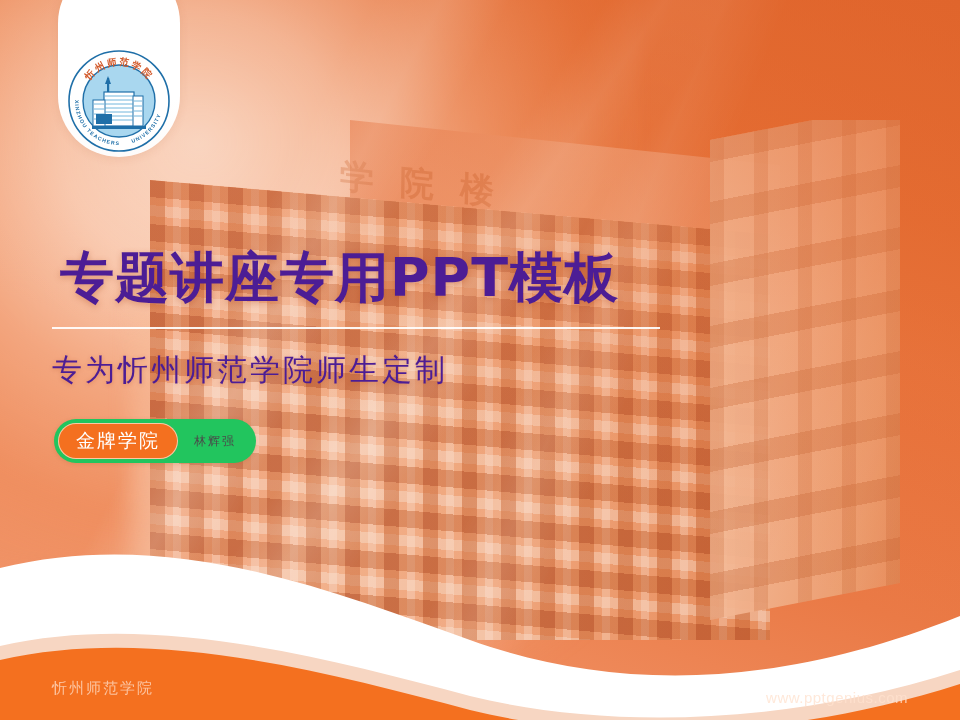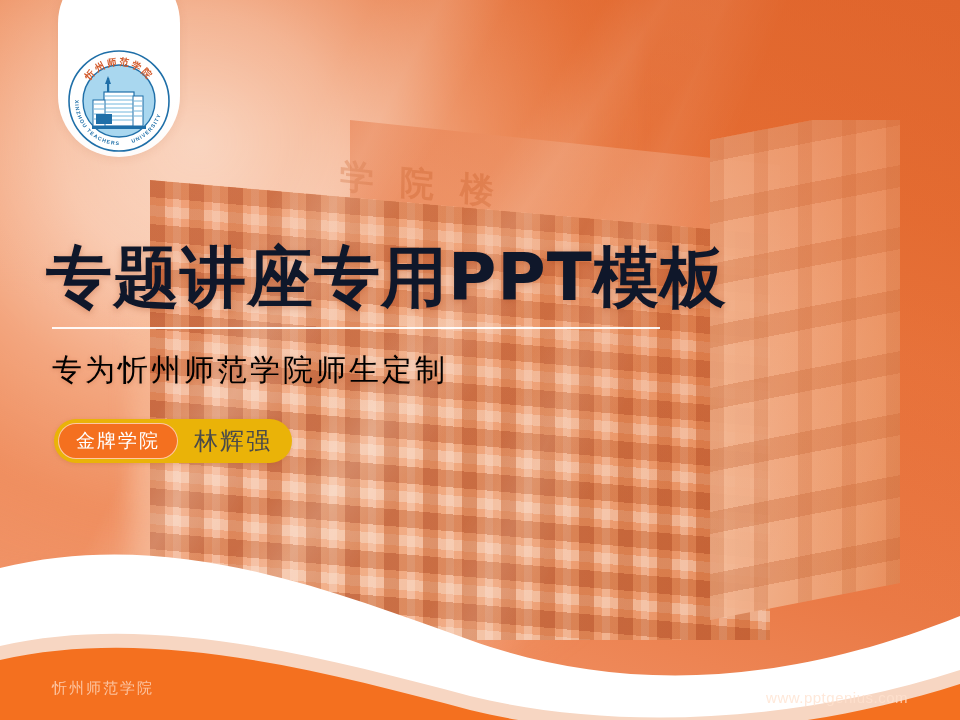--- a/index.html
+++ b/index.html
@@ -151,61 +151,61 @@
     left: 66px;
     top: 48px;
     width: 106px;
     height: 106px;
   }
   .logo-seal svg { display: block; }
 
   
   .title {
     position: absolute;
-    left: 46px;
+    left: 60px;
     top: 240px;
-    font-size: 66px;
+    font-size: 54px;
     line-height: 76px;
     font-weight: bold;
-    color: #0f172a;
+    color: #4c1d95;
     letter-spacing: 1px;
     text-shadow: 0 2px 6px rgba(170,70,25,0.35);
     font-family: "DejaVu Sans", "Liberation Sans", sans-serif;
     white-space: nowrap;
   }
   .divider {
     position: absolute;
     left: 52px;
     top: 327px;
     width: 608px;
     height: 2px;
     background: rgba(255,255,255,0.92);
   }
   .subtitle {
     position: absolute;
     left: 52px;
     top: 348px;
     font-size: 30px;
     line-height: 44px;
-    color: #000000;
+    color: #4c1d95;
     letter-spacing: 3px;
     text-shadow: 0 1px 4px rgba(170,70,25,0.30);
     font-family: "DejaVu Sans", "Liberation Sans", sans-serif;
     white-space: nowrap;
   }
 
   
   .badge {
     position: absolute;
     left: 54px;
     top: 419px;
     height: 44px;
     display: flex;
     align-items: center;
-    background: #eab308;
+    background: #22c55e;
     border-radius: 22px;
     padding-right: 20px;
     box-shadow: 0 1px 4px rgba(150,70,30,0.18);
   }
   .badge-tag {
     height: 36px;
     margin: 4px 0 4px 4px;
     padding: 0 17px;
     border-radius: 18px;
     background: #f4701f;
@@ -214,21 +214,21 @@
     font-size: 19px;
     letter-spacing: 2px;
     display: flex;
     align-items: center;
     box-sizing: border-box;
     font-family: "DejaVu Sans", "Liberation Sans", sans-serif;
   }
   .badge-name {
     margin-left: 16px;
     color: #4a4a4a;
-    font-size: 24px;
+    font-size: 12px;
     letter-spacing: 2px;
     font-family: Liberation Serif, serif;
   }
 
   
   .waves {
     position: absolute;
     left: 0;
     bottom: 0;
     width: 960px;

